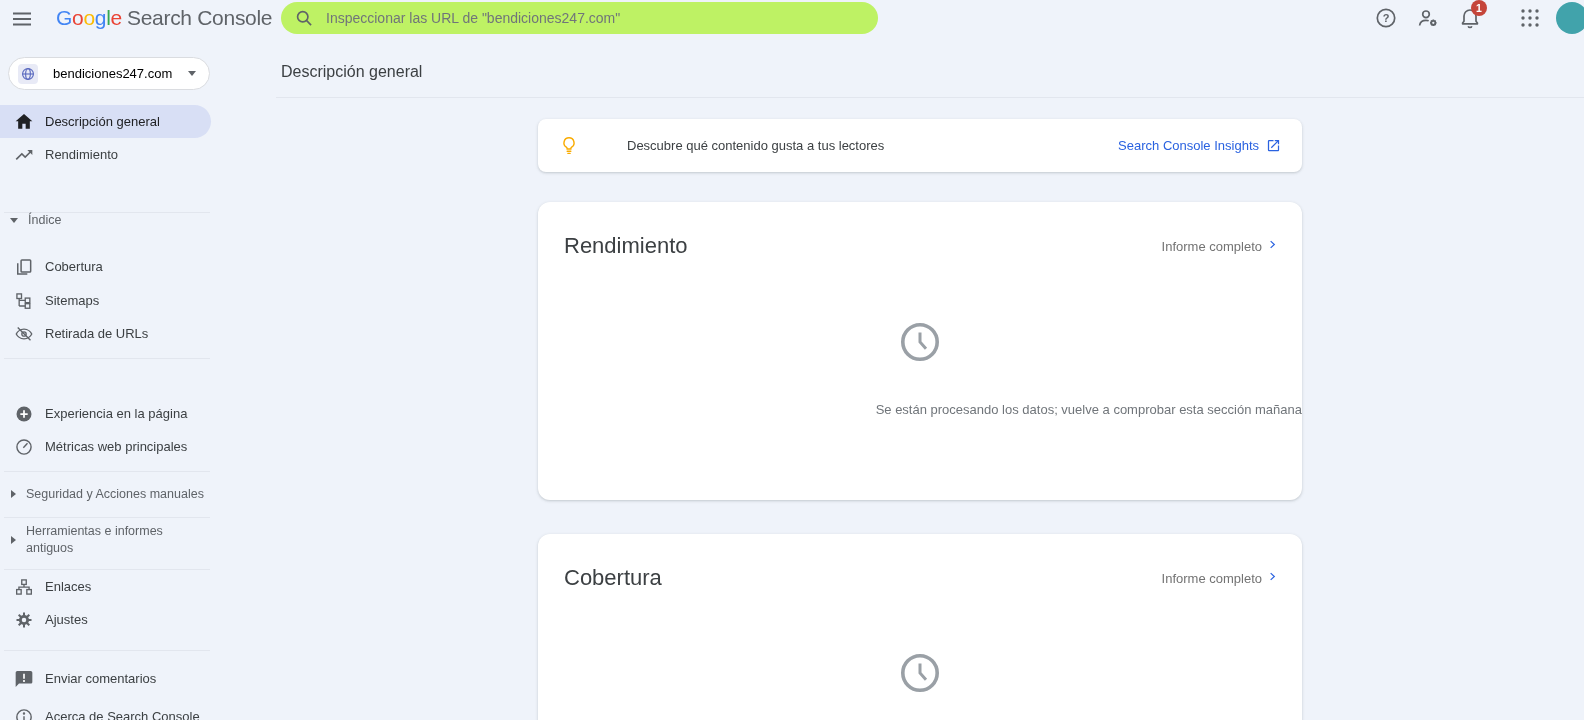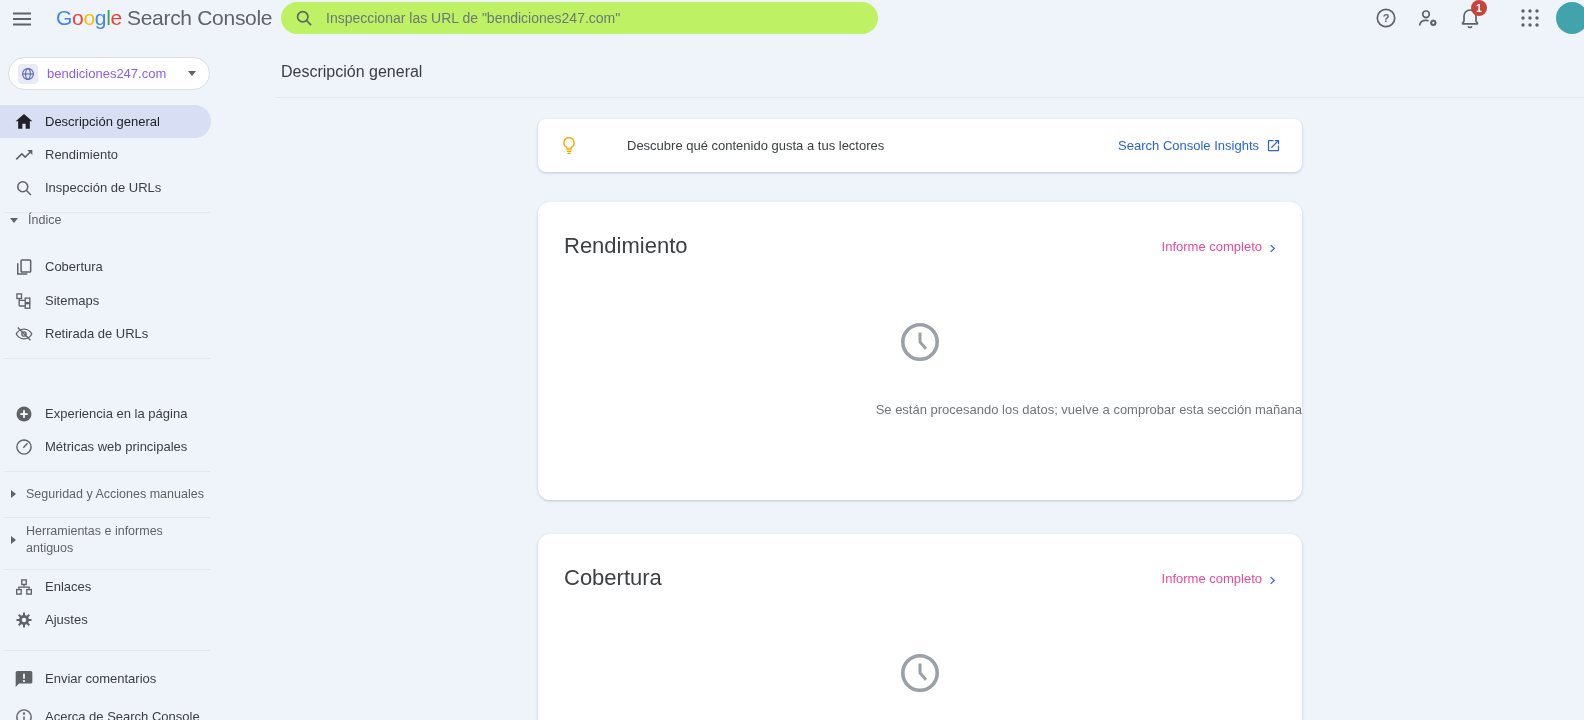--- a/index.html
+++ b/index.html
@@ -23,21 +23,21 @@
          display:flex;align-items:center;justify-content:center;padding:0 2px;box-sizing:border-box;}
   .avatar{position:absolute;left:1556px;top:2px;width:32px;height:32px;border-radius:50%;
           background:#41a3ab;cursor:pointer;}
   
   .sidebar{position:absolute;left:0;top:0;width:256px;height:720px;}
   .property{position:absolute;left:8px;top:57px;width:202px;height:33px;box-sizing:border-box;
             background:#fff;border:1px solid #dadce0;border-radius:17px;
             display:flex;align-items:center;cursor:pointer;}
   .prop-globe{width:20px;height:20px;border-radius:4px;background:#e8eaf6;margin-left:9px;
               display:flex;align-items:center;justify-content:center;flex:none;}
-  .prop-label{margin-left:9px;font-size:13px;color:#8b5cf6;white-space:nowrap;}
+  .prop-label{margin-left:15px;font-size:13px;color:#000000;white-space:nowrap;}
   .caret-down{position:absolute;right:13px;width:0;height:0;border-left:4.5px solid transparent;
               border-right:4.5px solid transparent;border-top:5.5px solid #5f6368;}
   .nav-item{position:absolute;left:0;width:211px;height:33px;display:flex;align-items:center;cursor:pointer;}
   .nav-item .nicon{width:20px;height:20px;margin-left:14px;color:#5f6368;flex:none;}
   .nav-item .nlabel{margin-left:11px;font-size:13px;color:#3c4043;white-space:nowrap;}
   .nav-item.active{background:#d8dff5;border-radius:0 16.5px 16.5px 0;}
   .nav-item.active .nicon{color:#202124;}
   .nav-item.active .nlabel{color:#202124;}
   .sec-header{position:absolute;left:0;width:211px;height:24px;display:flex;align-items:center;cursor:pointer;}
   .tri-down{width:0;height:0;border-left:4px solid transparent;border-right:4px solid transparent;
@@ -55,22 +55,22 @@
           display:flex;align-items:center;}
   .bulb{margin-left:21px;flex:none;}
   .btext{margin-left:12px;font-size:13px;color:#3c4043;}
   .blink{margin-left:auto;margin-right:21px;display:flex;align-items:center;gap:7px;cursor:pointer;
          color:#2a62e0;font-size:13px;font-weight:500;white-space:nowrap;}
   .card{position:absolute;left:538px;width:764px;border-radius:12px;}
   #card-performance{top:202px;height:298px;}
   #card-coverage{top:534px;height:260px;}
   .card-head{display:flex;align-items:center;height:88px;}
   .card-title{margin-left:26px;font-size:22px;color:#3c4043;}
-  .card-link{margin-left:auto;margin-right:24px;display:flex;align-items:flex-end;gap:5px;cursor:pointer;
-             color:#ec4899;font-size:13px;font-weight:500;white-space:nowrap;}
+  .card-link{margin-left:auto;margin-right:24px;display:flex;align-items:flex-start;gap:5px;cursor:pointer;
+             color:#737373;font-size:13px;font-weight:500;white-space:nowrap;}
   .clock-wrap{position:absolute;left:0;right:0;display:flex;justify-content:center;}
   #card-performance .clock-wrap{top:119px;}
   #card-coverage .clock-wrap{top:118px;}
   .message{position:absolute;left:0;right:0;top:200px;text-align:right;font-size:13px;color:#70757a;}
 </style>
 </head>
 <body>
 
 <div class="hamburger">
   <svg width="24" height="24" viewBox="0 0 24 24">
@@ -148,27 +148,20 @@
     <svg class="nicon" viewBox="0 0 24 24" fill="currentColor">
         <path d="M10 20v-6h4v6h5v-9h3L12 2.5 2 11h3v9z"></path>
       </svg>
     <span class="nlabel">Descripción general</span>
   </div>
   <div class="nav-item" style="top:138px;">
     <svg class="nicon" viewBox="0 0 24 24" fill="currentColor">
         <path d="M16 6l2.29 2.29-4.88 4.88-4-4L2 16.59 3.41 18l6-6 4 4 6.3-6.29L22 12V6z"></path>
       </svg>
     <span class="nlabel">Rendimiento</span>
-  </div>
-  <div class="nav-item" style="top:171px;">
-    <svg class="nicon" viewBox="0 0 24 24" fill="none" stroke="currentColor" stroke-width="1.8">
-        <circle cx="10.5" cy="10.5" r="6"></circle>
-        <path d="M15 15l5.3 5.3"></path>
-      </svg>
-    <span class="nlabel">Inspección de URLs</span>
   </div>
 
   <div class="sdivider" style="top:212px;"></div>
 
   <div class="sec-header" style="top:208px;">
     <span class="tri-down"></span>
     <span class="sec-label">Índice</span>
   </div>
 
   <div class="nav-item" style="top:250px;">

